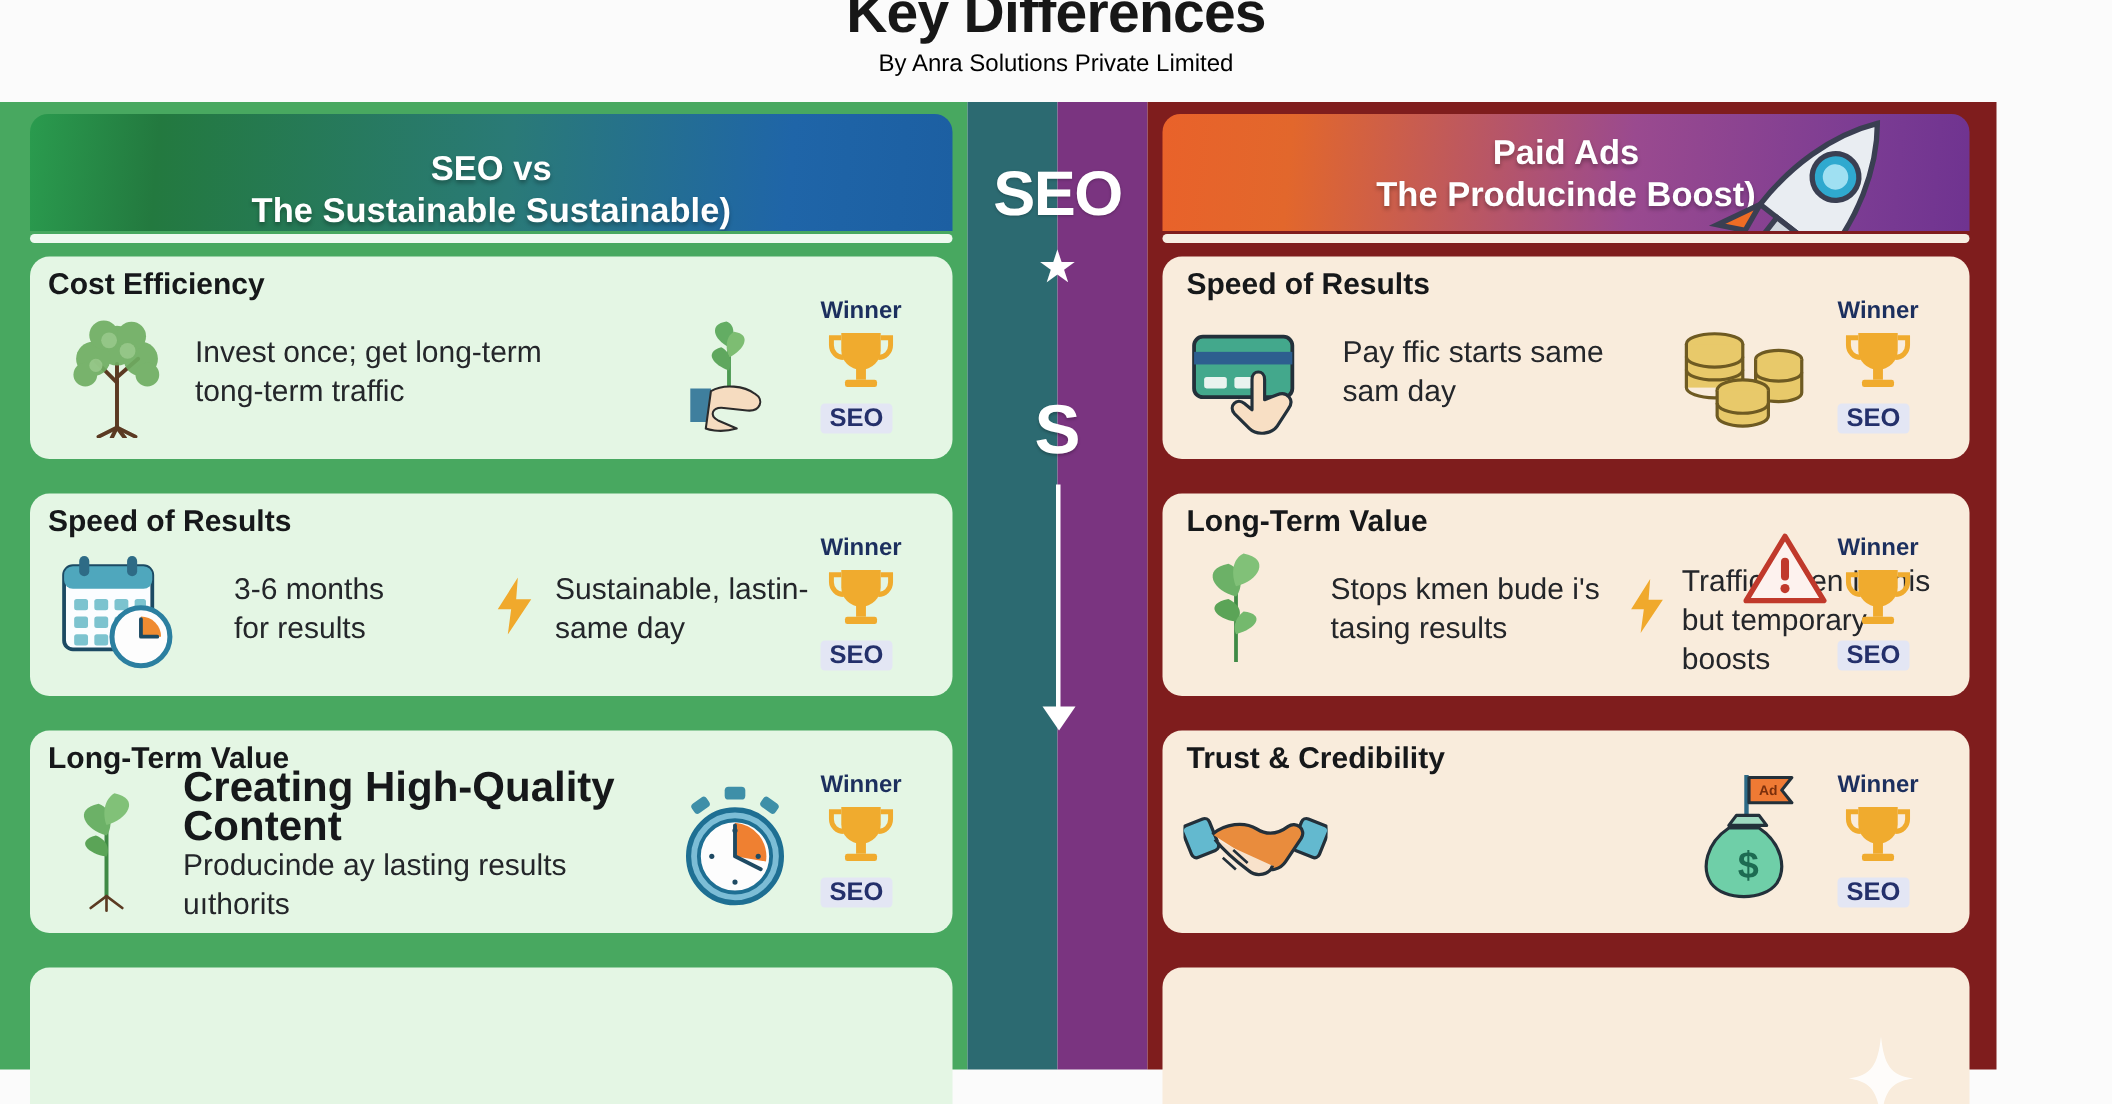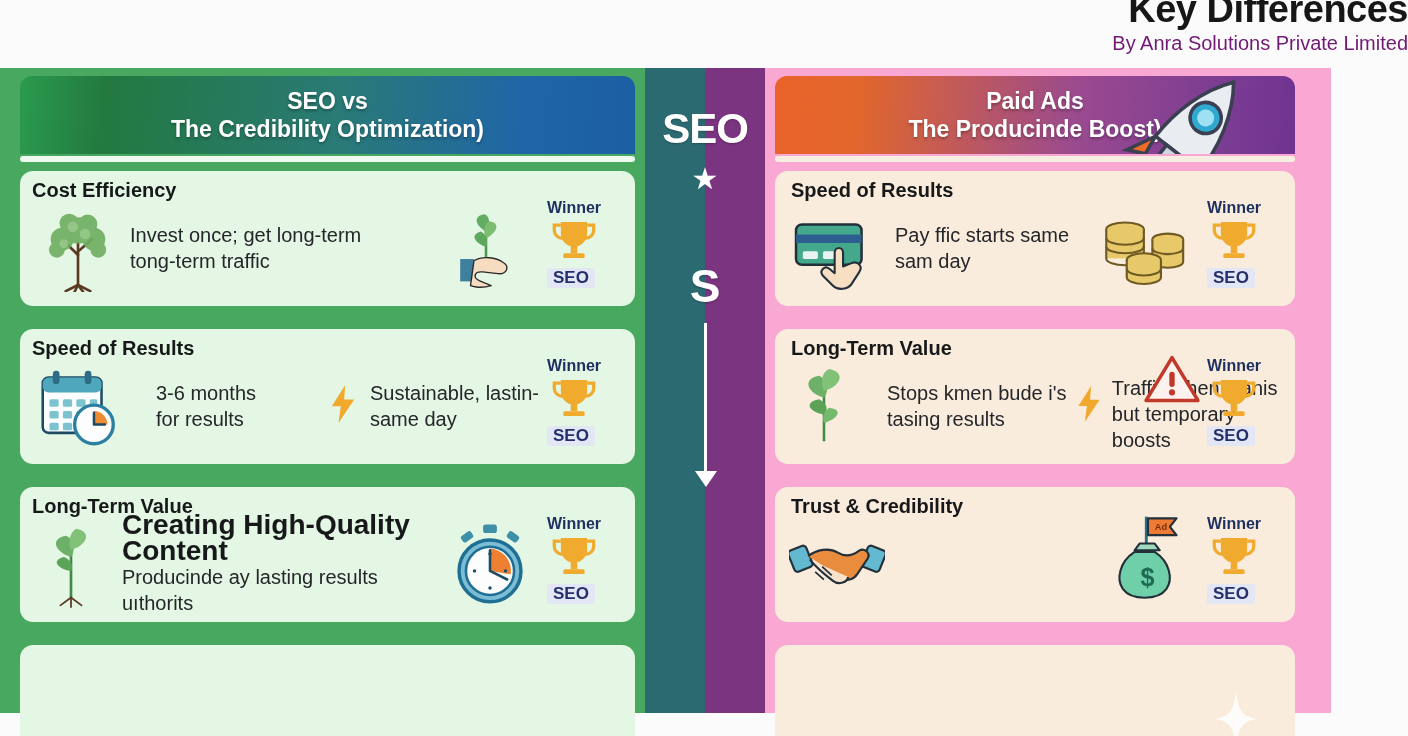--- a/index.html
+++ b/index.html
@@ -5,31 +5,31 @@
   * { margin:0; padding:0; box-sizing:border-box; }
   html,body { width:1408px; height:736px; overflow:hidden; }
   body {
     font-family:"Liberation Sans", sans-serif;
     background:#fbfbfb;
   }
   .page { position:relative; width:1408px; height:736px; background:#fbfbfb; }
 
   
   .titlebar { position:absolute; left:0; top:0; width:1408px; height:68px;
-    background:#fbfbfb; text-align:right; }
+    background:#fbfbfb; text-align:center; }
   .title { font-size:38px; font-weight:bold; color:#171717; letter-spacing:-0.5px;
     line-height:34px; margin-top:-8px; }
-  .subtitle { font-size:20px; color:#701a75; line-height:26px; margin-top:4px; }
+  .subtitle { font-size:16px; color:#000000; line-height:26px; margin-top:4px; }
 
   
   .board { position:absolute; left:0; top:68px; width:1408px; height:645px; display:flex; }
 
   .panel { position:relative; }
   .panel-left  { width:645px; background:#48a860; padding:8px 10px 10px 20px; }
-  .panel-right { width:566px; background:#f9a8d4; padding:8px 36px 10px 10px; }
+  .panel-right { width:566px; background:#7f1d1d; padding:8px 18px 10px 10px; }
 
   
   .center { width:120px; display:flex; position:relative; }
   .center-teal   { width:60px; background:#2c6a71; }
   .center-purple { width:60px; background:#7a3480; }
   .center-content { position:absolute; inset:0; display:flex; flex-direction:column;
     align-items:center; }
   .center-seo { margin-top:37px; font-size:42px; font-weight:bold; color:#ffffff;
     letter-spacing:-1px; text-shadow:0 1px 2px rgba(0,0,0,.25); }
   .center-star { margin-top:12px; font-size:30px; color:#ffffff; line-height:28px; }
@@ -37,21 +37,21 @@
     text-shadow:0 1px 2px rgba(0,0,0,.25); line-height:46px; }
   .center-arrow { margin-top:14px; width:3px; flex:0 0 auto; height:150px;
     background:#ffffff; position:relative; }
   .center-arrow:after { content:""; position:absolute; left:-9px; bottom:-14px;
     border-left:11px solid transparent; border-right:11px solid transparent;
     border-top:16px solid #ffffff; }
 
   
   .col-header { border-radius:12px 12px 0 0; height:78px; display:flex;
     align-items:center; justify-content:center; position:relative; overflow:hidden; }
-  .col-header.left  { background:linear-gradient(95deg,#2a9b4e 0%,#23793f 14%,#2a7a77 52%,#1f65a8 82%,#1c5fa2 100%); }
+  .col-header.left  { background:linear-gradient(95deg,#2a9b4e 0%,#23793f 14%,#2a7a77 52%,#1f65a8 82%,#1c5fa2 100%);align-items:flex-end; }
   .col-header.right { background:linear-gradient(95deg,#e9622a 0%,#e2672c 16%,#9a4a8f 58%,#7b3c93 86%,#6f3390 100%); }
   .col-header h2 { color:#ffffff; font-size:23px; font-weight:bold; line-height:28px;
     text-align:center; text-shadow:0 2px 3px rgba(0,0,0,.30); z-index:2; }
   .hdr-rule { height:10px; display:flex; align-items:center; }
   .hdr-rule i { display:block; height:6px; width:100%; border-radius:3px; }
   .hdr-rule.left i  { background:#eef9ef; }
   .hdr-rule.right i { background:#f7eee2; }
 
   
   .rocket { position:absolute; right:52px; top:-14px; width:120px; height:170px;
@@ -92,21 +92,21 @@
     <div class="subtitle">By Anra Solutions Private Limited</div>
   </div>
 
   <div class="board">
 
     <div class="panel panel-left">
 
       <div class="col-header left">
         <h2>
           <span>SEO vs</span><br>
-          <span>The Credibility Optimization)</span>
+          <span>The Sustainable Sustainable)</span>
         </h2>
       </div>
       <div class="hdr-rule left">
           <i></i>
         </div>
 
       <div class="cards">
 
         <div class="card left">
           <div class="card-title">Cost Efficiency</div>

